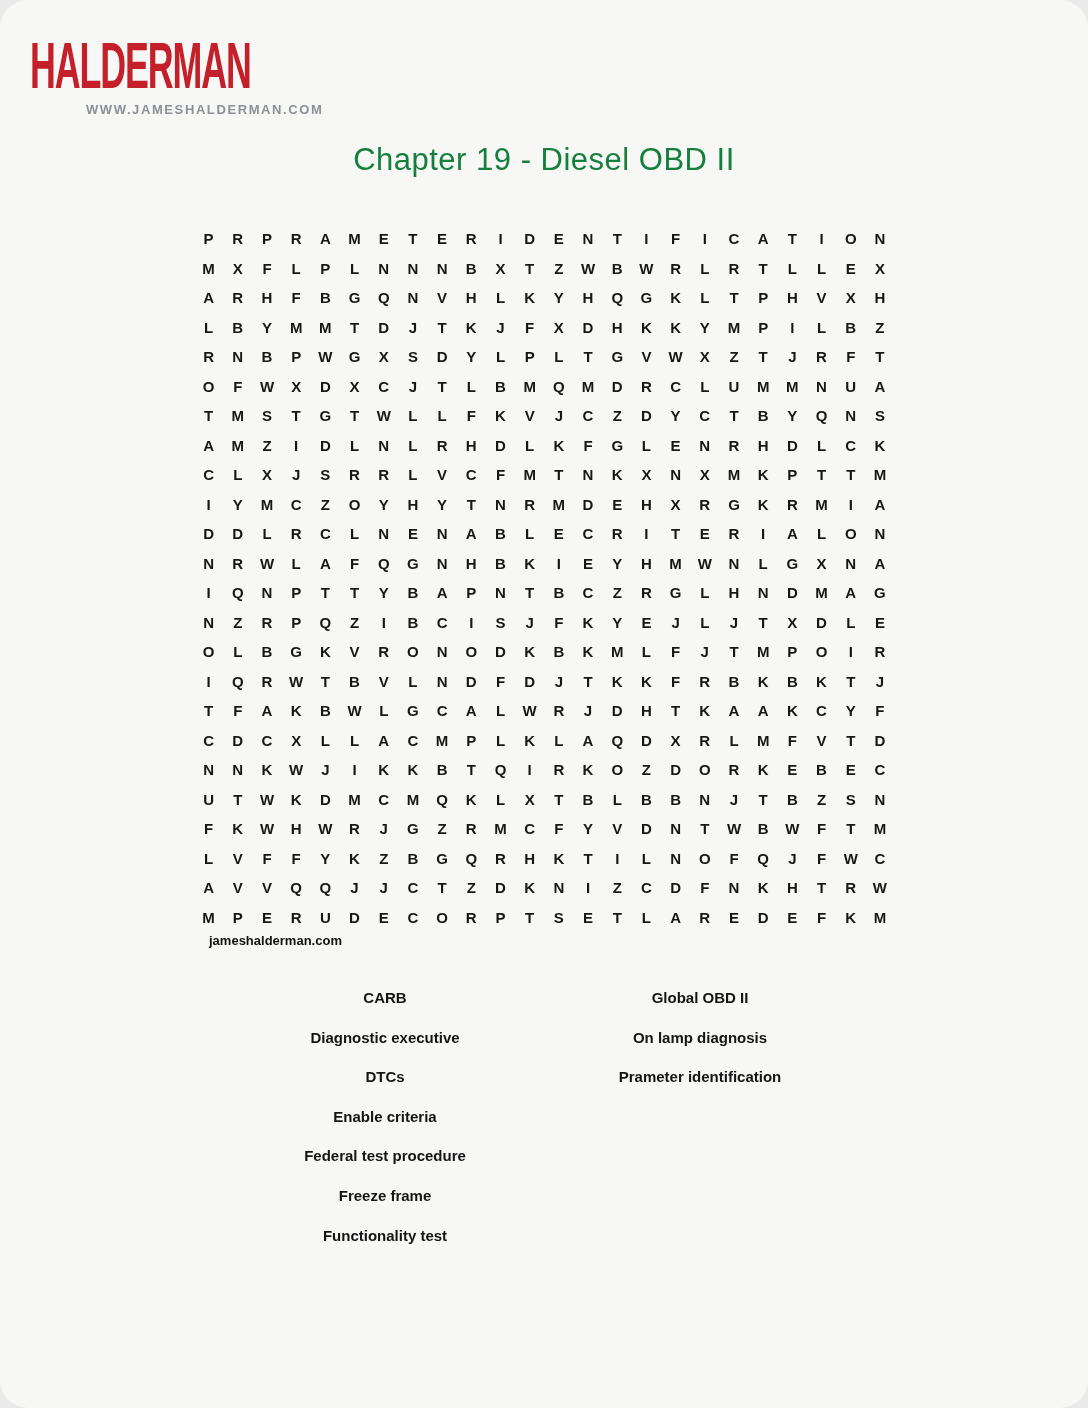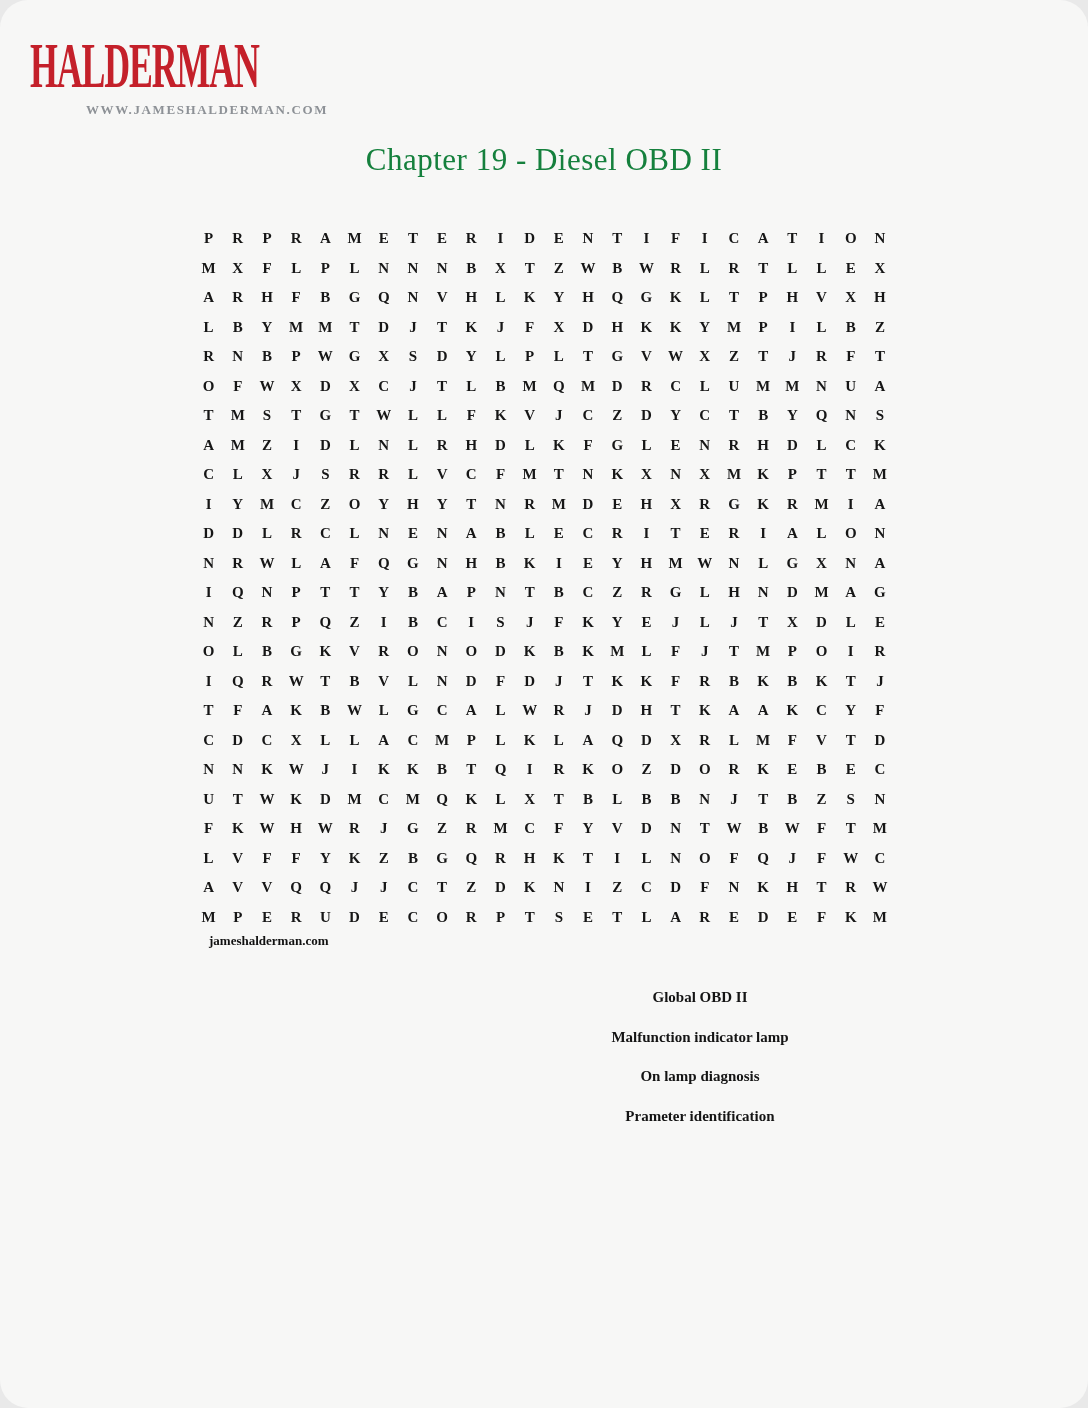--- a/index.html
+++ b/index.html
@@ -6,21 +6,21 @@
     margin: 0;
     padding: 0;
     background: #e9e9e9;
   }
   .page {
     position: relative;
     width: 1088px;
     height: 1408px;
     margin: 0 auto;
     background: #f7f7f6;
-    font-family: Liberation Serif, serif;
+    font-family: Liberation Sans, sans-serif;
     color: #1a1a1a;
     overflow: hidden;
     border-radius: 28px;
   }
   
   .logo {
     position: absolute;
     left: 30px;
     top: 34px;
   }
@@ -685,21 +685,29 @@
       <div class="cell">E</div>
       <div class="cell">D</div>
       <div class="cell">E</div>
       <div class="cell">F</div>
       <div class="cell">K</div>
       <div class="cell">M</div>
     </div>
 
   <div class="caption">jameshalderman.com</div>
 
+  <div class="wordlist wordlist-left">
+      <div class="word">CARB</div>
+      <div class="word">Diagnostic executive</div>
+      <div class="word">DTCs</div>
+      <div class="word">Enable criteria</div>
+      <div class="word">Federal test procedure</div>
+      <div class="word">Freeze frame</div>
+      <div class="word">Functionality test</div>
+    </div>
 
   <div class="wordlist wordlist-right">
       <div class="word">Global OBD II</div>
-      <div class="word">Malfunction indicator lamp</div>
       <div class="word">On lamp diagnosis</div>
       <div class="word">Prameter identification</div>
     </div>
 
 </div>
 
 </body></html>

